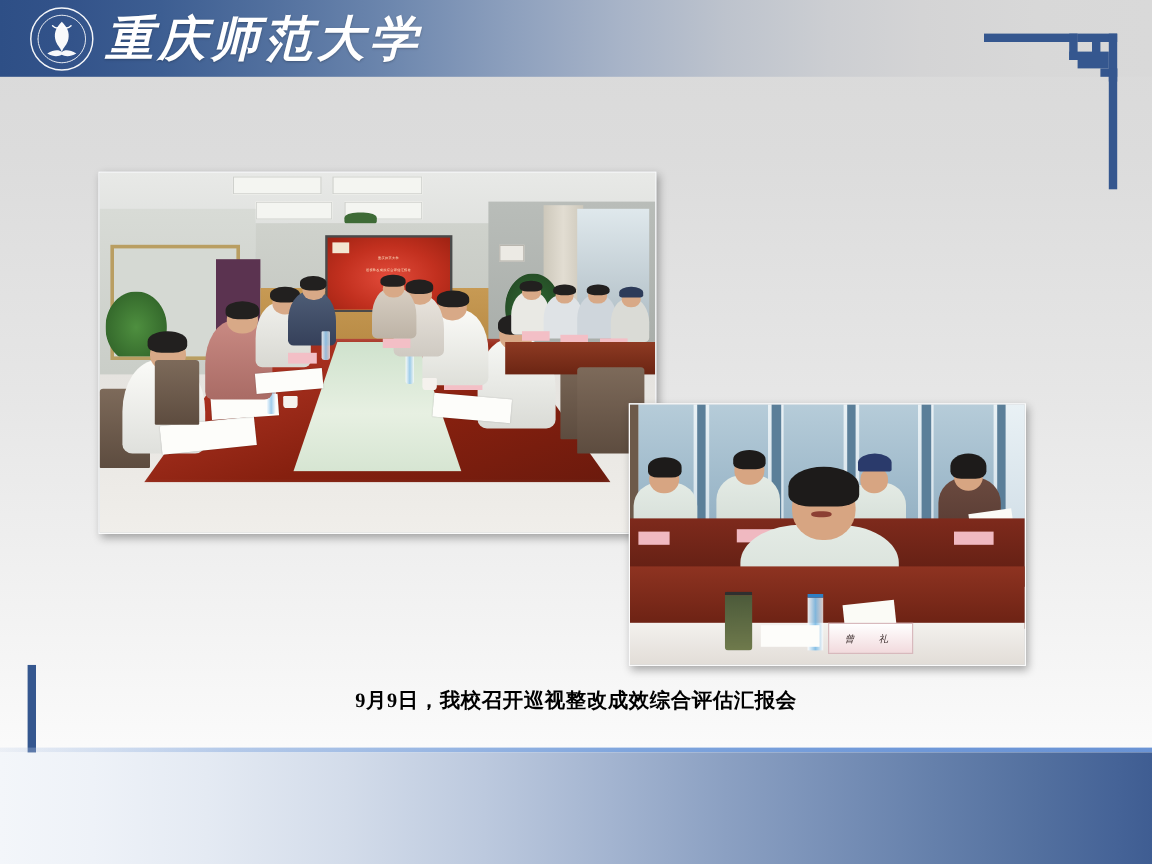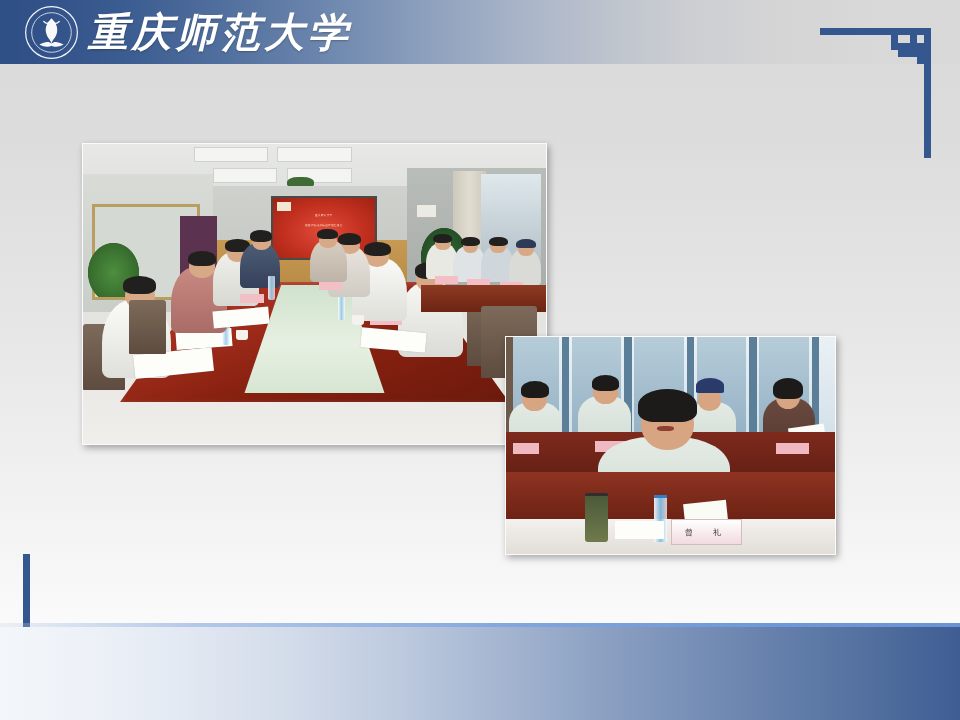--- a/index.html
+++ b/index.html
@@ -77,22 +77,22 @@
     overflow: hidden;
     background: #cfd3d6;
     border: 1px solid rgba(255,255,255,0.9);
     box-shadow: 2px 3px 7px rgba(0,0,0,0.32);
   }
   .photo-1 {
     left: 82px; top: 143px;
     width: 463px; height: 300px;
   }
   .photo-2 {
-    left: 505px; top: 336px;
-    width: 329px; height: 217px;
+    left: 524px; top: 336px;
+    width: 329px; height: 217px; font-style: italic;
   }
 
   
   .scn { position: absolute; }
 
   
   .p1-ceiling { left:0; top:0; width:100%; height:22%;
     background: linear-gradient(to bottom, #e8e9e7, #dcdedb); }
   .p1-ceil-panel { background:#f4f5f1; box-shadow: inset 0 0 0 1px #cfd1cd; }
   .p1-wall-l { left:0; top:10%; width:28%; height:52%;
@@ -416,17 +416,18 @@
     <div class="scn p2-tea" style="left:24%;top:72%;width:7%;height:21%;z-index:8;"></div>
     <div class="scn p2-bottle" style="left:45%;top:73%;width:4%;height:20%;z-index:8;"></div>
     <div class="scn" style="left:33%;top:85%;width:15%;height:8%;background:#fdfdfa;z-index:8;"></div>
     <div class="scn" style="left:54%;top:76%;width:13%;height:9%;background:#fbfbf6;z-index:8;transform:rotate(-6deg);"></div>
 
     <div class="p2-nameplate scn" style="left:50%;top:84%;width:21%;height:11%;z-index:9;">
       <span>曾　礼</span>
     </div>
   </div>
 
+  <div class="caption">9月9日，我校召开巡视整改成效综合评估汇报会</div>
 
   <div class="bottom-hairline"></div>
   <div class="bottom-band"></div>
 
 </div>
 
 </body></html>

